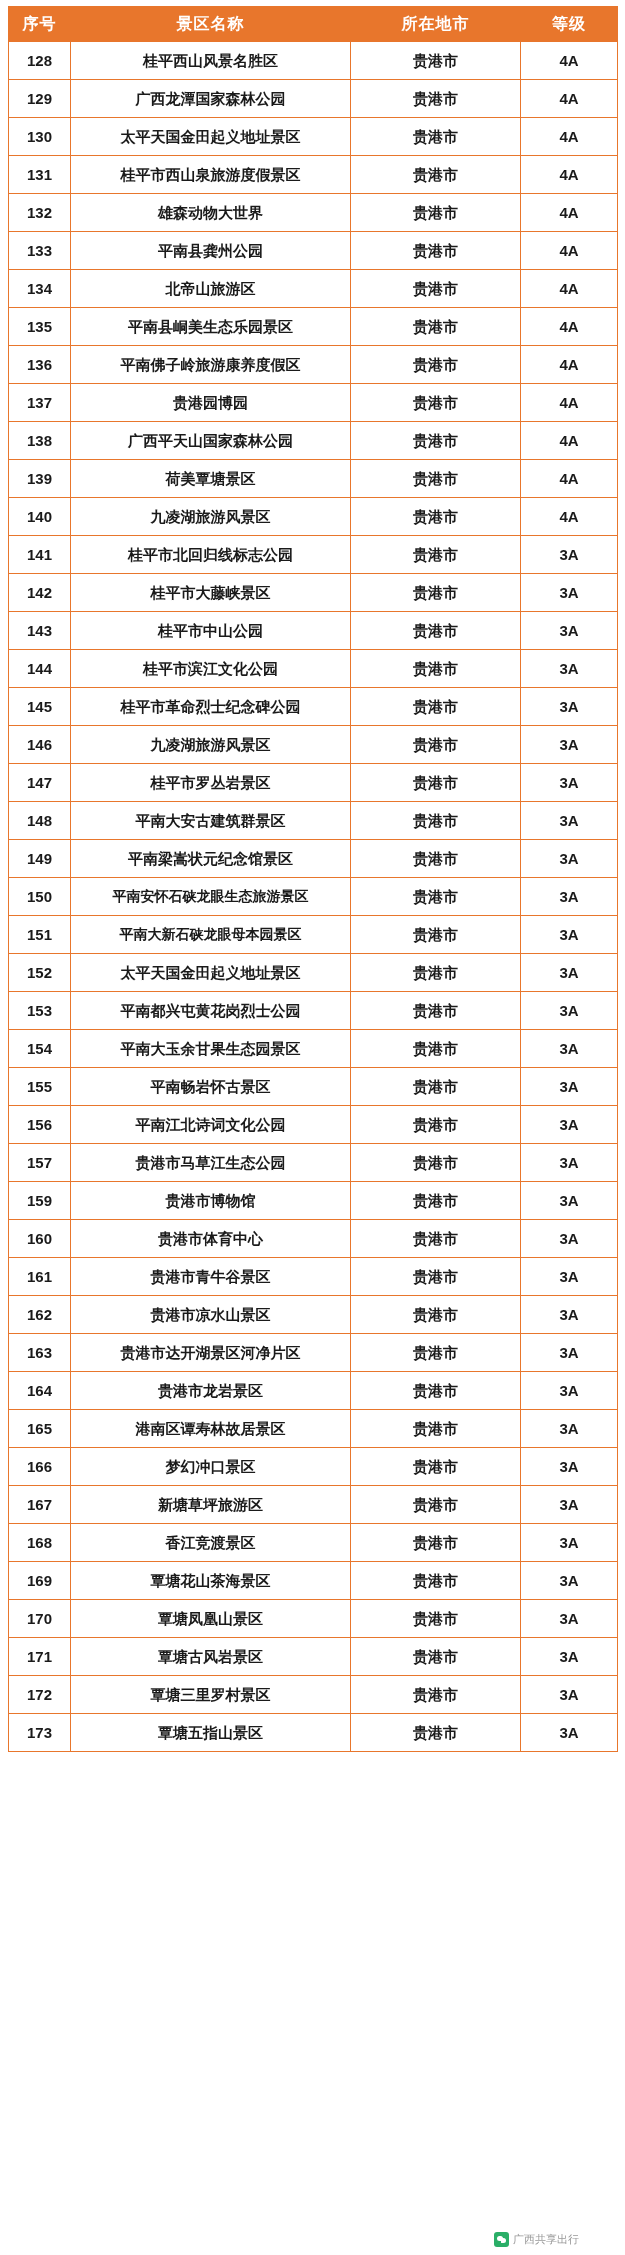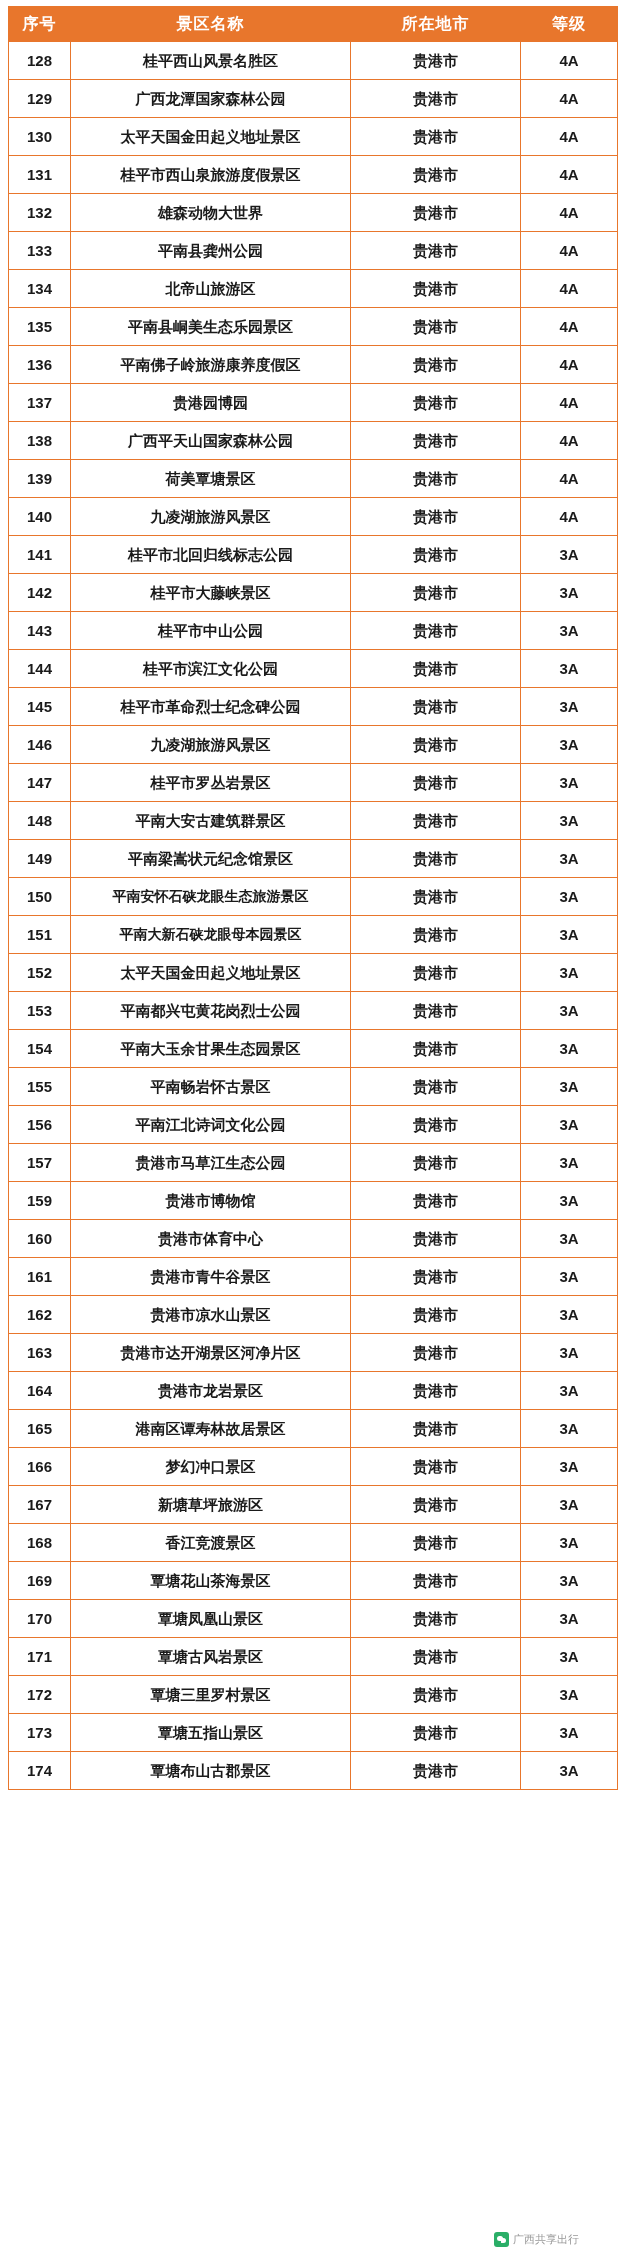--- a/index.html
+++ b/index.html
@@ -396,26 +396,20 @@
           <td class="name">覃塘三里罗村景区</td>
           <td class="city">贵港市</td>
           <td class="level">3A</td>
         </tr>
         <tr>
           <td class="idx">173</td>
           <td class="name">覃塘五指山景区</td>
           <td class="city">贵港市</td>
           <td class="level">3A</td>
         </tr>
-        <tr>
-          <td class="idx">174</td>
-          <td class="name">覃塘布山古郡景区</td>
-          <td class="city">贵港市</td>
-          <td class="level">3A</td>
-        </tr>
       </tbody>
   </table>
 
   <div class="watermark">
     <span class="wm-logo"></span>
     <span class="wm-text">广西共享出行</span>
   </div>
 
 </div>
 

